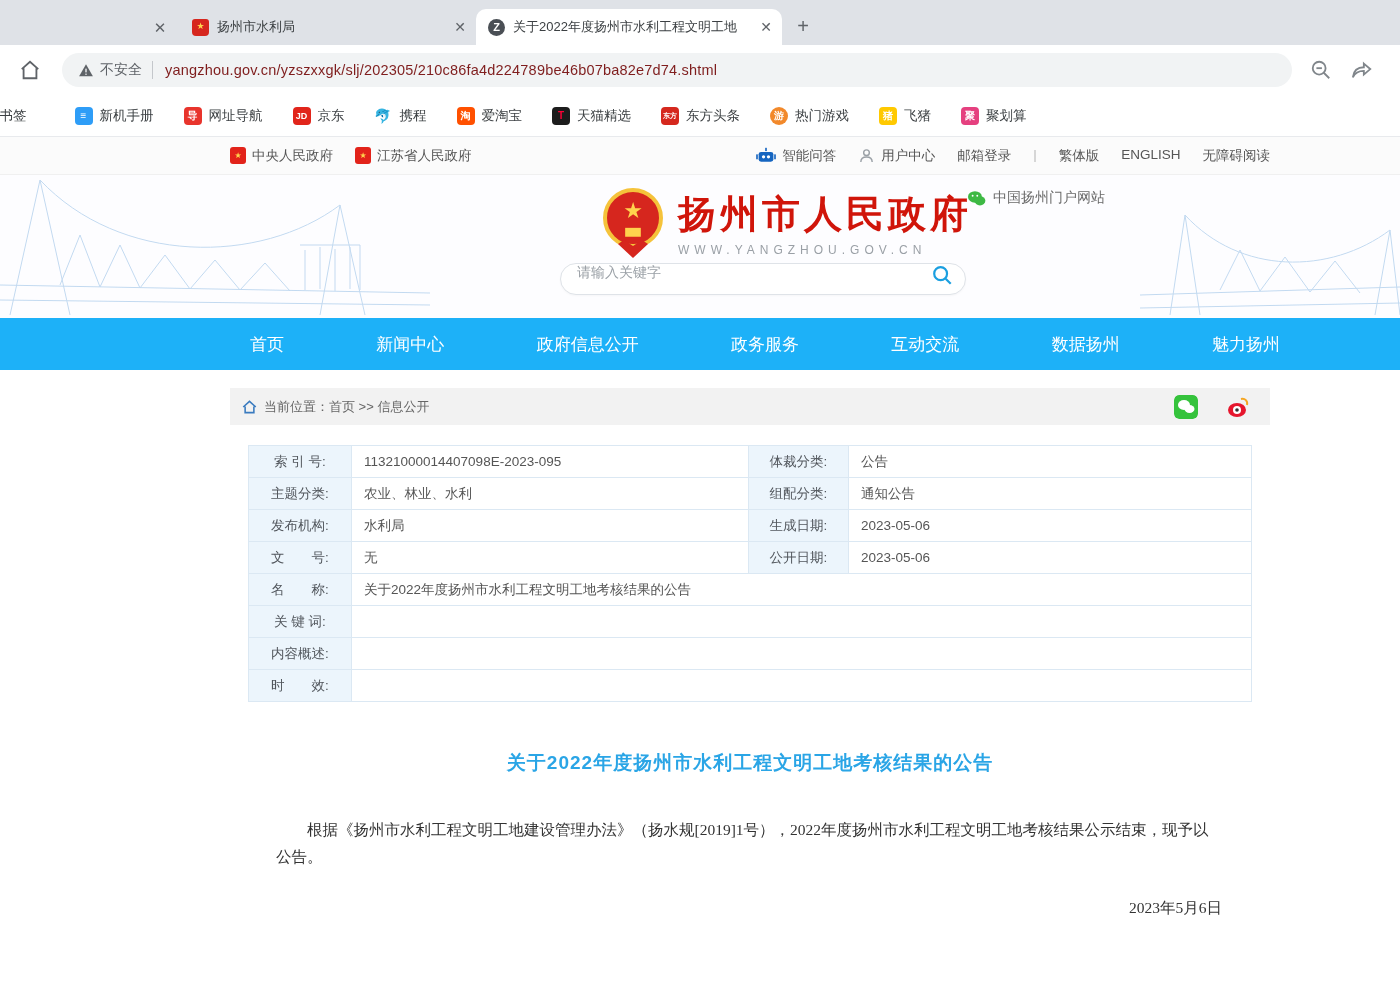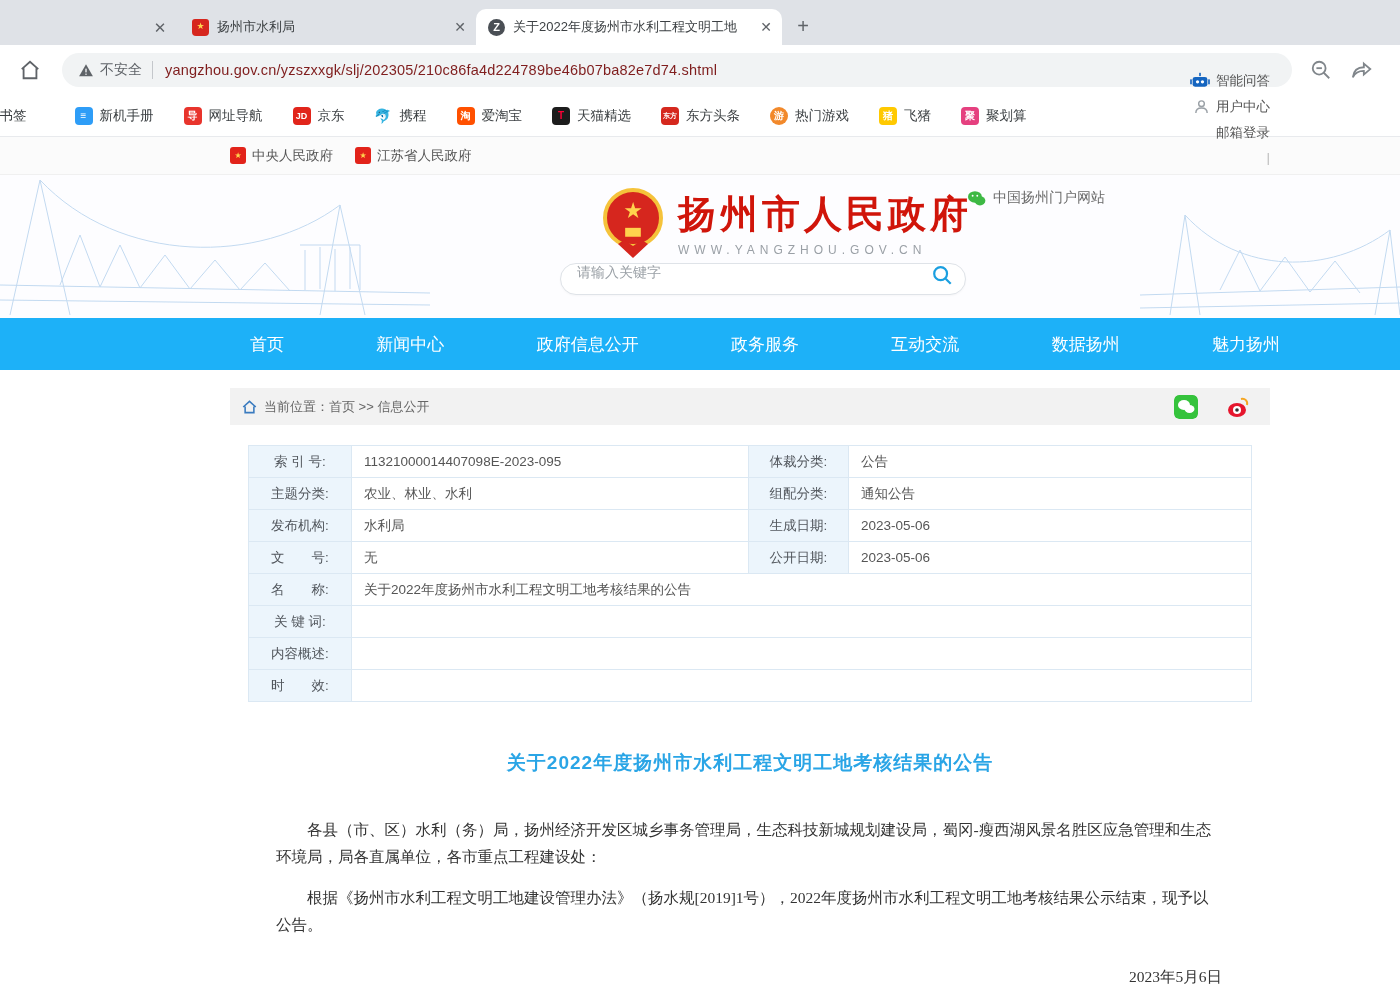--- a/index.html
+++ b/index.html
@@ -33,21 +33,21 @@
   .bookmarksbar { height:42px; background:#fff; display:flex; align-items:center; gap:30px; padding-left:0; border-bottom:1px solid #e8eaed; font-size:13.5px; color:#3c4043; }
   .bm { display:flex; align-items:center; gap:7px; cursor:pointer; white-space:nowrap; }
   .bm-ico { width:18px; height:18px; border-radius:4px; display:flex; align-items:center; justify-content:center; color:#fff; font-size:10px; font-weight:bold; flex:none; }
 
   
   .govbar { height:38px; background:#fbfbfb; border-bottom:1px solid #f0f0f0; display:flex; align-items:center; font-size:13.5px; color:#555; }
   .govbar-inner { width:1040px; margin-left:230px; display:flex; align-items:center; }
   .gov-link { display:flex; align-items:center; gap:6px; margin-right:22px; cursor:pointer; }
   .mini-emblem { width:16px; height:17px; background:#e2231a; border-radius:3px; position:relative; flex:none; }
   .mini-emblem::after { content:"★"; position:absolute; left:50%; top:45%; transform:translate(-50%,-50%); color:#ffd34d; font-size:8px; }
-  .gov-right { margin-left:auto; display:flex; align-items:flex-end; gap:8px;flex-direction:column; }
+  .gov-right { margin-left:auto; display:flex; align-items:flex-start; gap:22px; }
   .gov-right .itm { display:flex; align-items:center; gap:6px; cursor:pointer; }
   .pipe { color:#bbb; }
 
   
   .siteheader { height:143px; background:#fdfdff; position:relative; overflow:hidden; }
   .sketch { position:absolute; top:0; opacity:.9; }
   .logo-row { position:absolute; left:600px; top:13px; display:flex; align-items:center; }
   .nat-emblem { width:66px; height:70px; }
   .logo-text { margin-left:12px; }
   .site-name { font-size:38px; font-weight:bold; color:#d0150a; letter-spacing:4px; font-family:"Liberation Serif","DejaVu Serif",serif; }
@@ -348,20 +348,19 @@
     <tr>
       <td class="lbl">时　　效:</td>
       <td colspan="3"></td>
     </tr>
   </tbody>
     </table>
 
   <div class="article">
     <div class="art-title">关于2022年度扬州市水利工程文明工地考核结果的公告</div>
     <div class="art-body">
-      <p>各县（市、区）水利（务）局，扬州经济开发区城乡事务管理局，生态科技新城规划建设局，蜀冈-瘦西湖风景名胜区应急管理和生态环境局，局各直属单位，各市重点工程建设处：</p>
       <p style="margin-top:14px">根据《扬州市水利工程文明工地建设管理办法》（扬水规[2019]1号），2022年度扬州市水利工程文明工地考核结果公示结束，现予以公告。</p>
     </div>
     <div class="art-date">2023年5月6日</div>
 
   </div>
 
 </div>
 
 </body></html>

